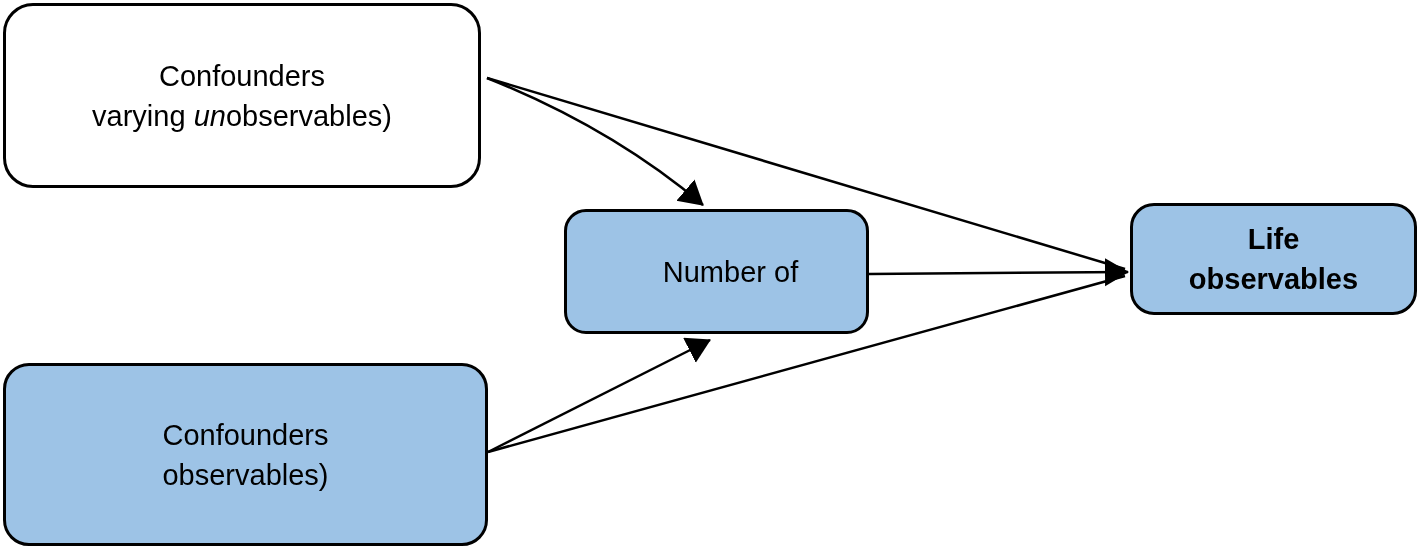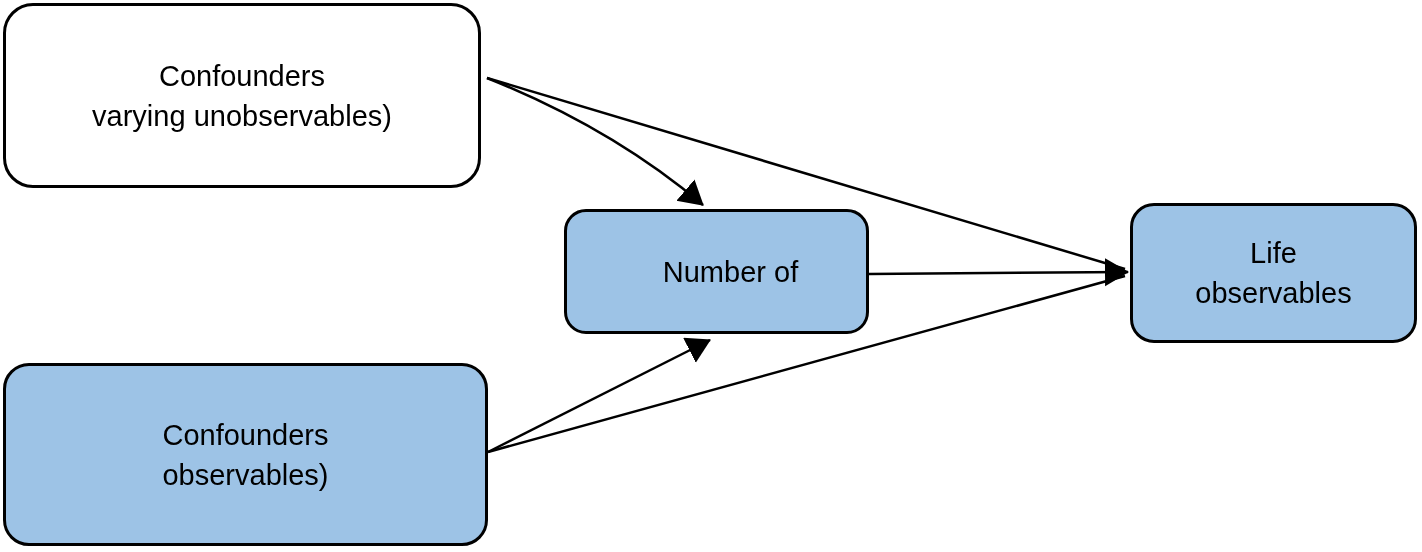--- a/index.html
+++ b/index.html
@@ -31,37 +31,38 @@
     flex-direction: column;
     align-items: center;
     justify-content: center;
     text-align: center;
     font-size: 29px;
     line-height: 40px;
     color: #000000;
     z-index: 2;
   }
   .node.white { background: #ffffff; }
-  .it { }
+  .it { font-style: italic; }
 
   #node-unobservables {
     left: 3px; top: 3px;
     width: 478px; height: 185px;
     border-radius: 30px;
   }
   #node-friends {
     left: 564px; top: 209px;
     width: 305px; height: 125px;
     border-radius: 22px;
     padding-left: 28px;
   }
   #node-life {
     left: 1130px; top: 203px;
-    width: 287px; height: 140px;
+    width: 287px; height: 112px;
     border-radius: 24px;
+    font-weight: bold;
   }
   #node-observables {
     left: 3px; top: 363px;
     width: 485px; height: 183px;
     border-radius: 26px;
   }
   .edge {
     stroke: #000000;
     stroke-width: 2.5;
     fill: none;

